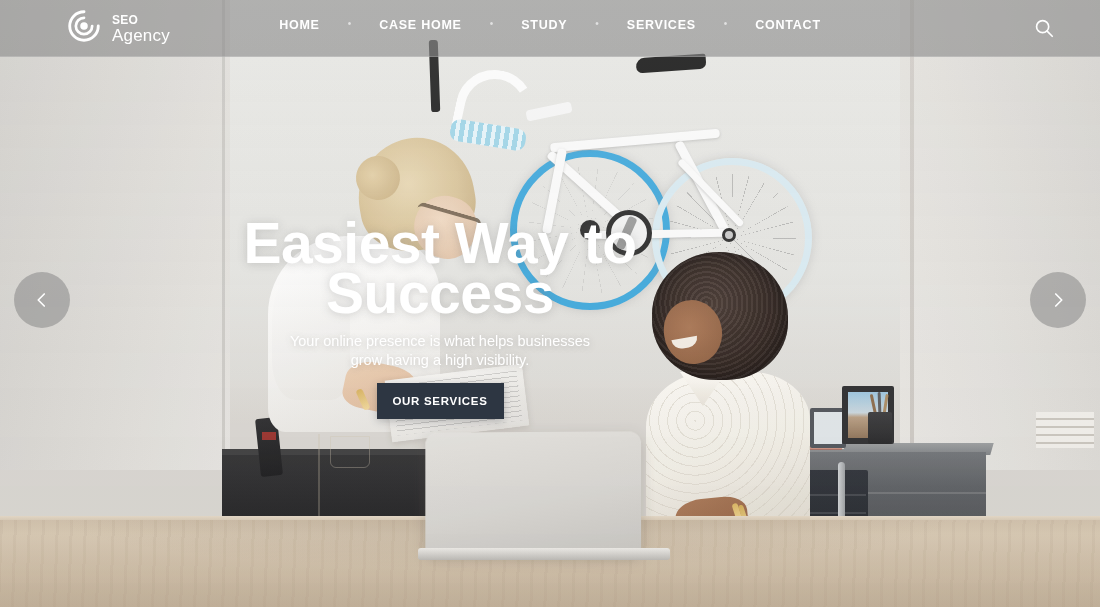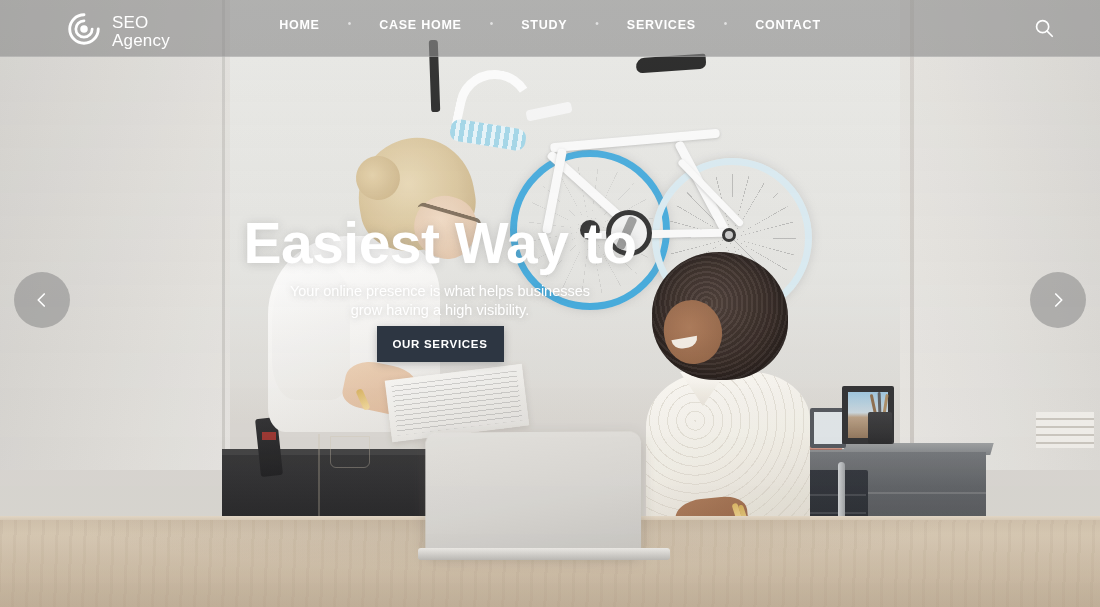--- a/index.html
+++ b/index.html
@@ -340,22 +340,22 @@
     z-index: 20;
   }
   .brand {
     position: absolute; left: 67px; top: 8px;
     display: flex; align-items: center; gap: 11px;
     cursor: pointer;
   }
   .brand-mark { width: 34px; height: 34px; display:block; }
   .brand-text { line-height: 1; }
   .brand-seo {
-    display: block; color: #fff; font-weight: normal;
-    font-size: 17px; letter-spacing: .2px; margin-top: 6px;
+    display: block; color: #fff; font-weight: bold;
+    font-size: 12px; letter-spacing: .2px; margin-top: 6px;
   }
   .brand-agency {
     display: block; color: #fff; font-weight: normal;
     font-size: 17px; letter-spacing: .2px; margin-top: 1px; text-align: right;
   }
 
   .nav {
     position: absolute; left: 0; right: 0; top: 18px;
     display: flex; justify-content: center; align-items: center; gap: 16px;
   }
@@ -398,21 +398,21 @@
   .hero-sub {
     margin-top: 14px;
     width: 330px;
     text-align: center;
     color: #ffffff;
     font-size: 14.5px;
     line-height: 19px;
     text-shadow: 0 1px 6px rgba(110,110,110,.35);
   }
   .hero-cta {
-    margin-top: 6px;
+    margin-top: 13px;
     width: 127px; height: 36px;
     background: #2d3642;
     color: #ffffff;
     border: none;
     font-family: "Liberation Sans", sans-serif;
     font-size: 11.5px;
     font-weight: bold;
     letter-spacing: .7px;
     cursor: pointer;
     pointer-events: auto;
@@ -557,20 +557,21 @@
       <svg width="22" height="22" viewBox="0 0 24 24">
         <circle cx="10.5" cy="10.5" r="6.6" fill="none" stroke="#ffffff" stroke-width="1.8"></circle>
         <line x1="15.4" y1="15.4" x2="21" y2="21" stroke="#ffffff" stroke-width="1.8" stroke-linecap="round"></line>
       </svg>
     </div>
   </div>
 
   <div class="hero">
     <h1 class="hero-title">
       <span>Easiest Way to</span><br>
+      <span>Success</span>
     </h1>
     <p class="hero-sub">Your online presence is what helps businesses grow having a high visibility.</p>
     <button class="hero-cta">OUR SERVICES</button>
   </div>
 
   <div class="arrow arrow-prev">
     <svg width="18" height="18" viewBox="0 0 24 24">
       <polyline points="15,4 7,12 15,20" fill="none" stroke="#ffffff" stroke-width="2.2" stroke-linecap="round" stroke-linejoin="round"></polyline>
     </svg>
   </div>

